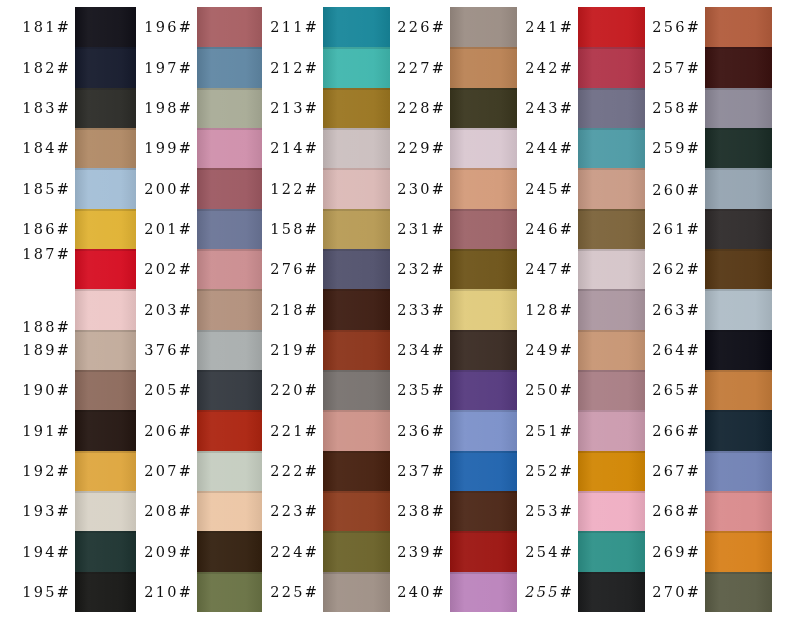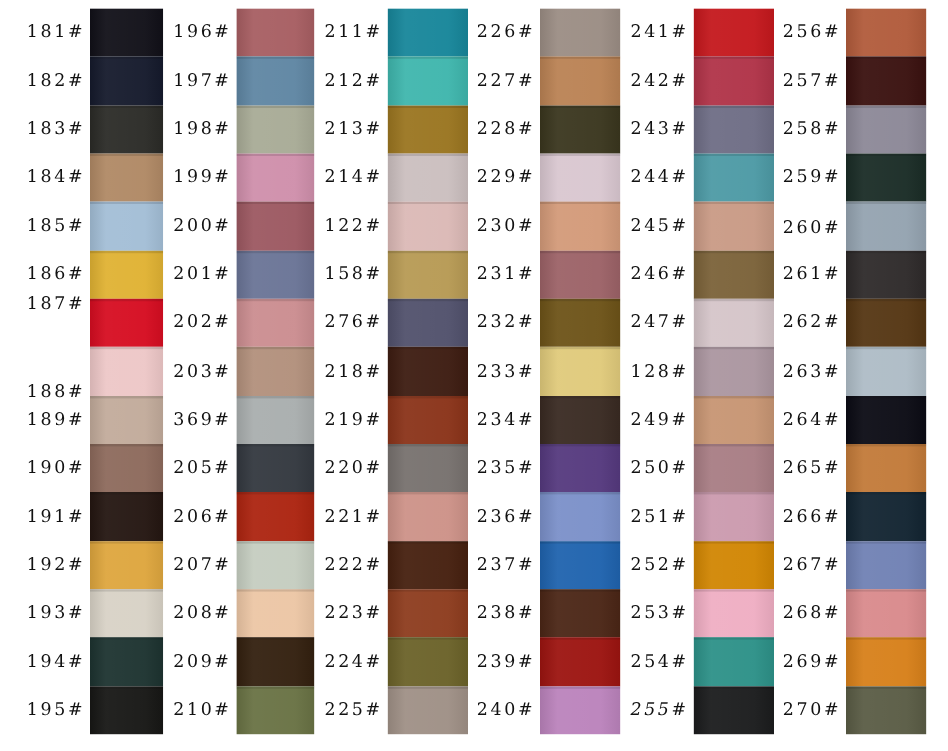--- a/index.html
+++ b/index.html
@@ -114,21 +114,21 @@
     <div class="column" style="position: absolute; left: 140px; top: 0px; width: 122px;">
       <div class="labels" style="width: 57px;">
         <div class="label" style="top: 27.1667px; margin-left: 33px;">196#</div>
         <div class="label" style="top: 67.5px;">197#</div>
         <div class="label" style="top: 107.833px;">198#</div>
         <div class="label" style="top: 148.167px;">199#</div>
         <div class="label" style="top: 188.5px;">200#</div>
         <div class="label" style="top: 228.833px;">201#</div>
         <div class="label" style="top: 269.167px;">202#</div>
         <div class="label" style="top: 309.5px;">203#</div>
-        <div class="label" style="top: 349.833px;">369#</div>
+        <div class="label" style="top: 349.833px;">376#</div>
         <div class="label" style="top: 390.167px;">205#</div>
         <div class="label" style="top: 430.5px;">206#</div>
         <div class="label" style="top: 470.833px;">207#</div>
         <div class="label" style="top: 511.167px;">208#</div>
         <div class="label" style="top: 551.5px;">209#</div>
         <div class="label" style="top: 591.833px;">210#</div>
       </div>
       <div class="strip" style="position: absolute; left: 57px; top: 7px; width: 65px; height: 605px;">
         <div class="swatch first" style="top: 0px; height: 40px; background: rgb(167, 94, 98);"></div>
         <div class="swatch" style="top: 40px; height: 41px; background: rgb(95, 134, 163);"></div>

